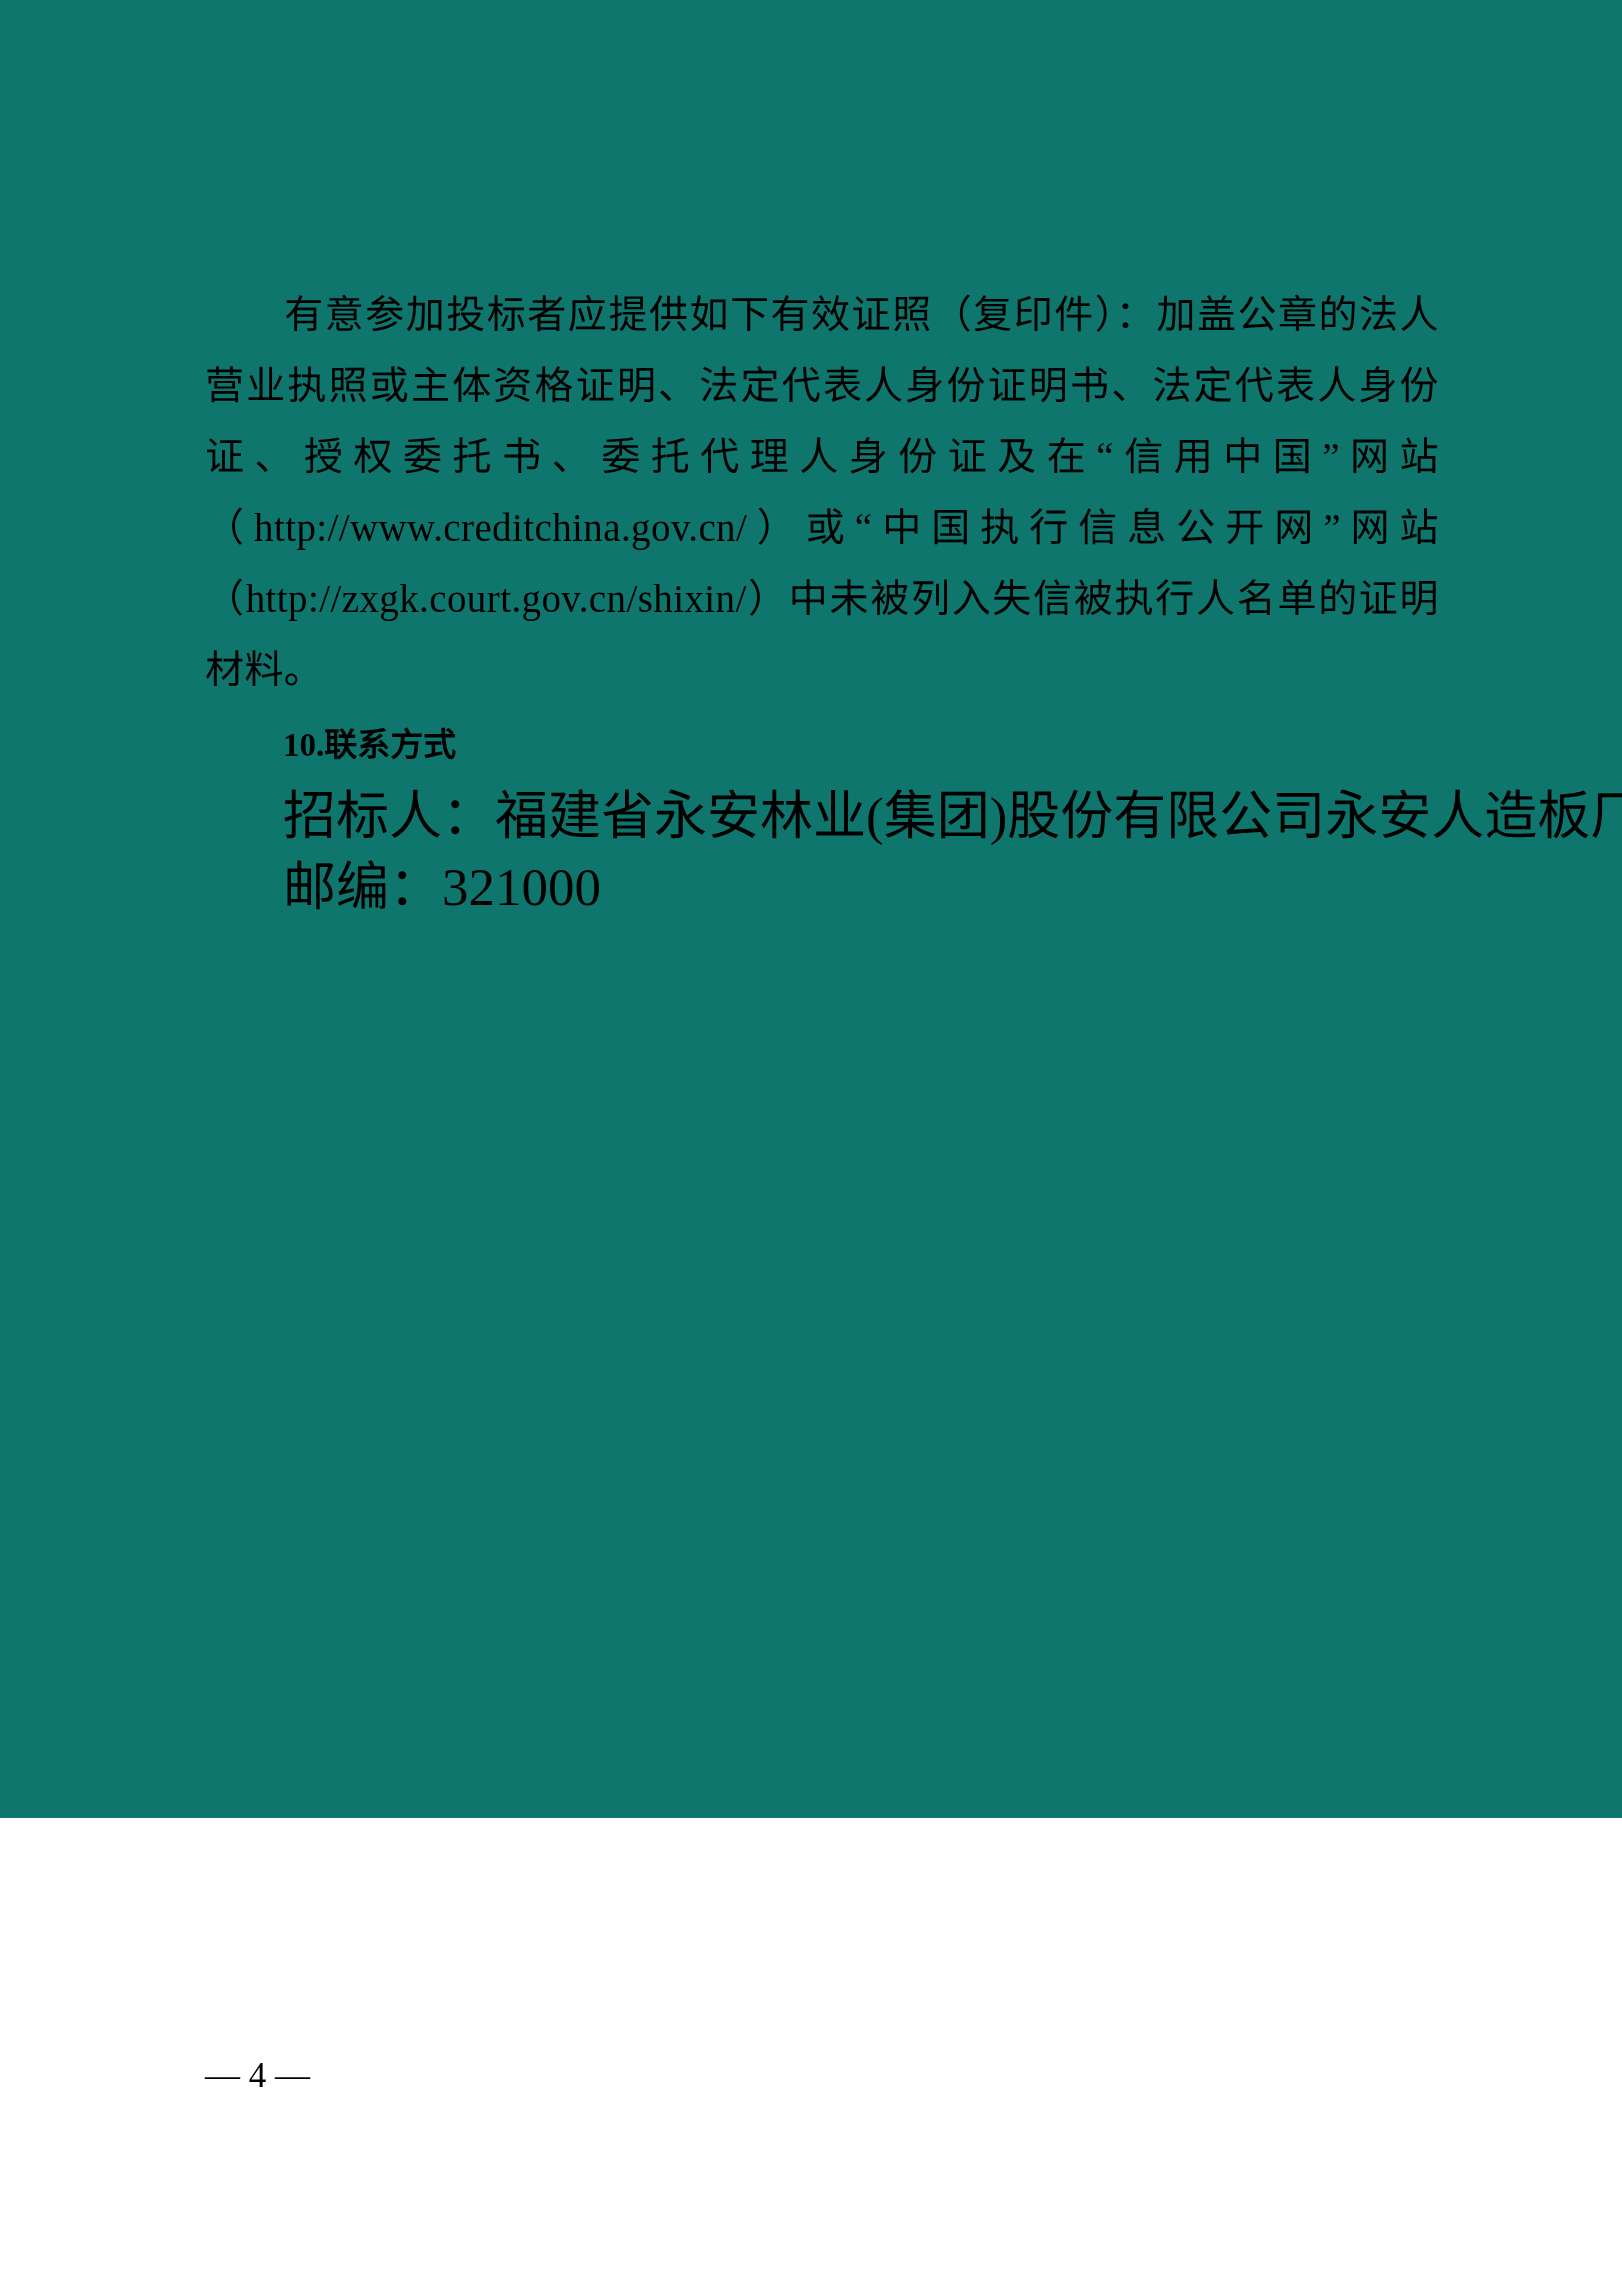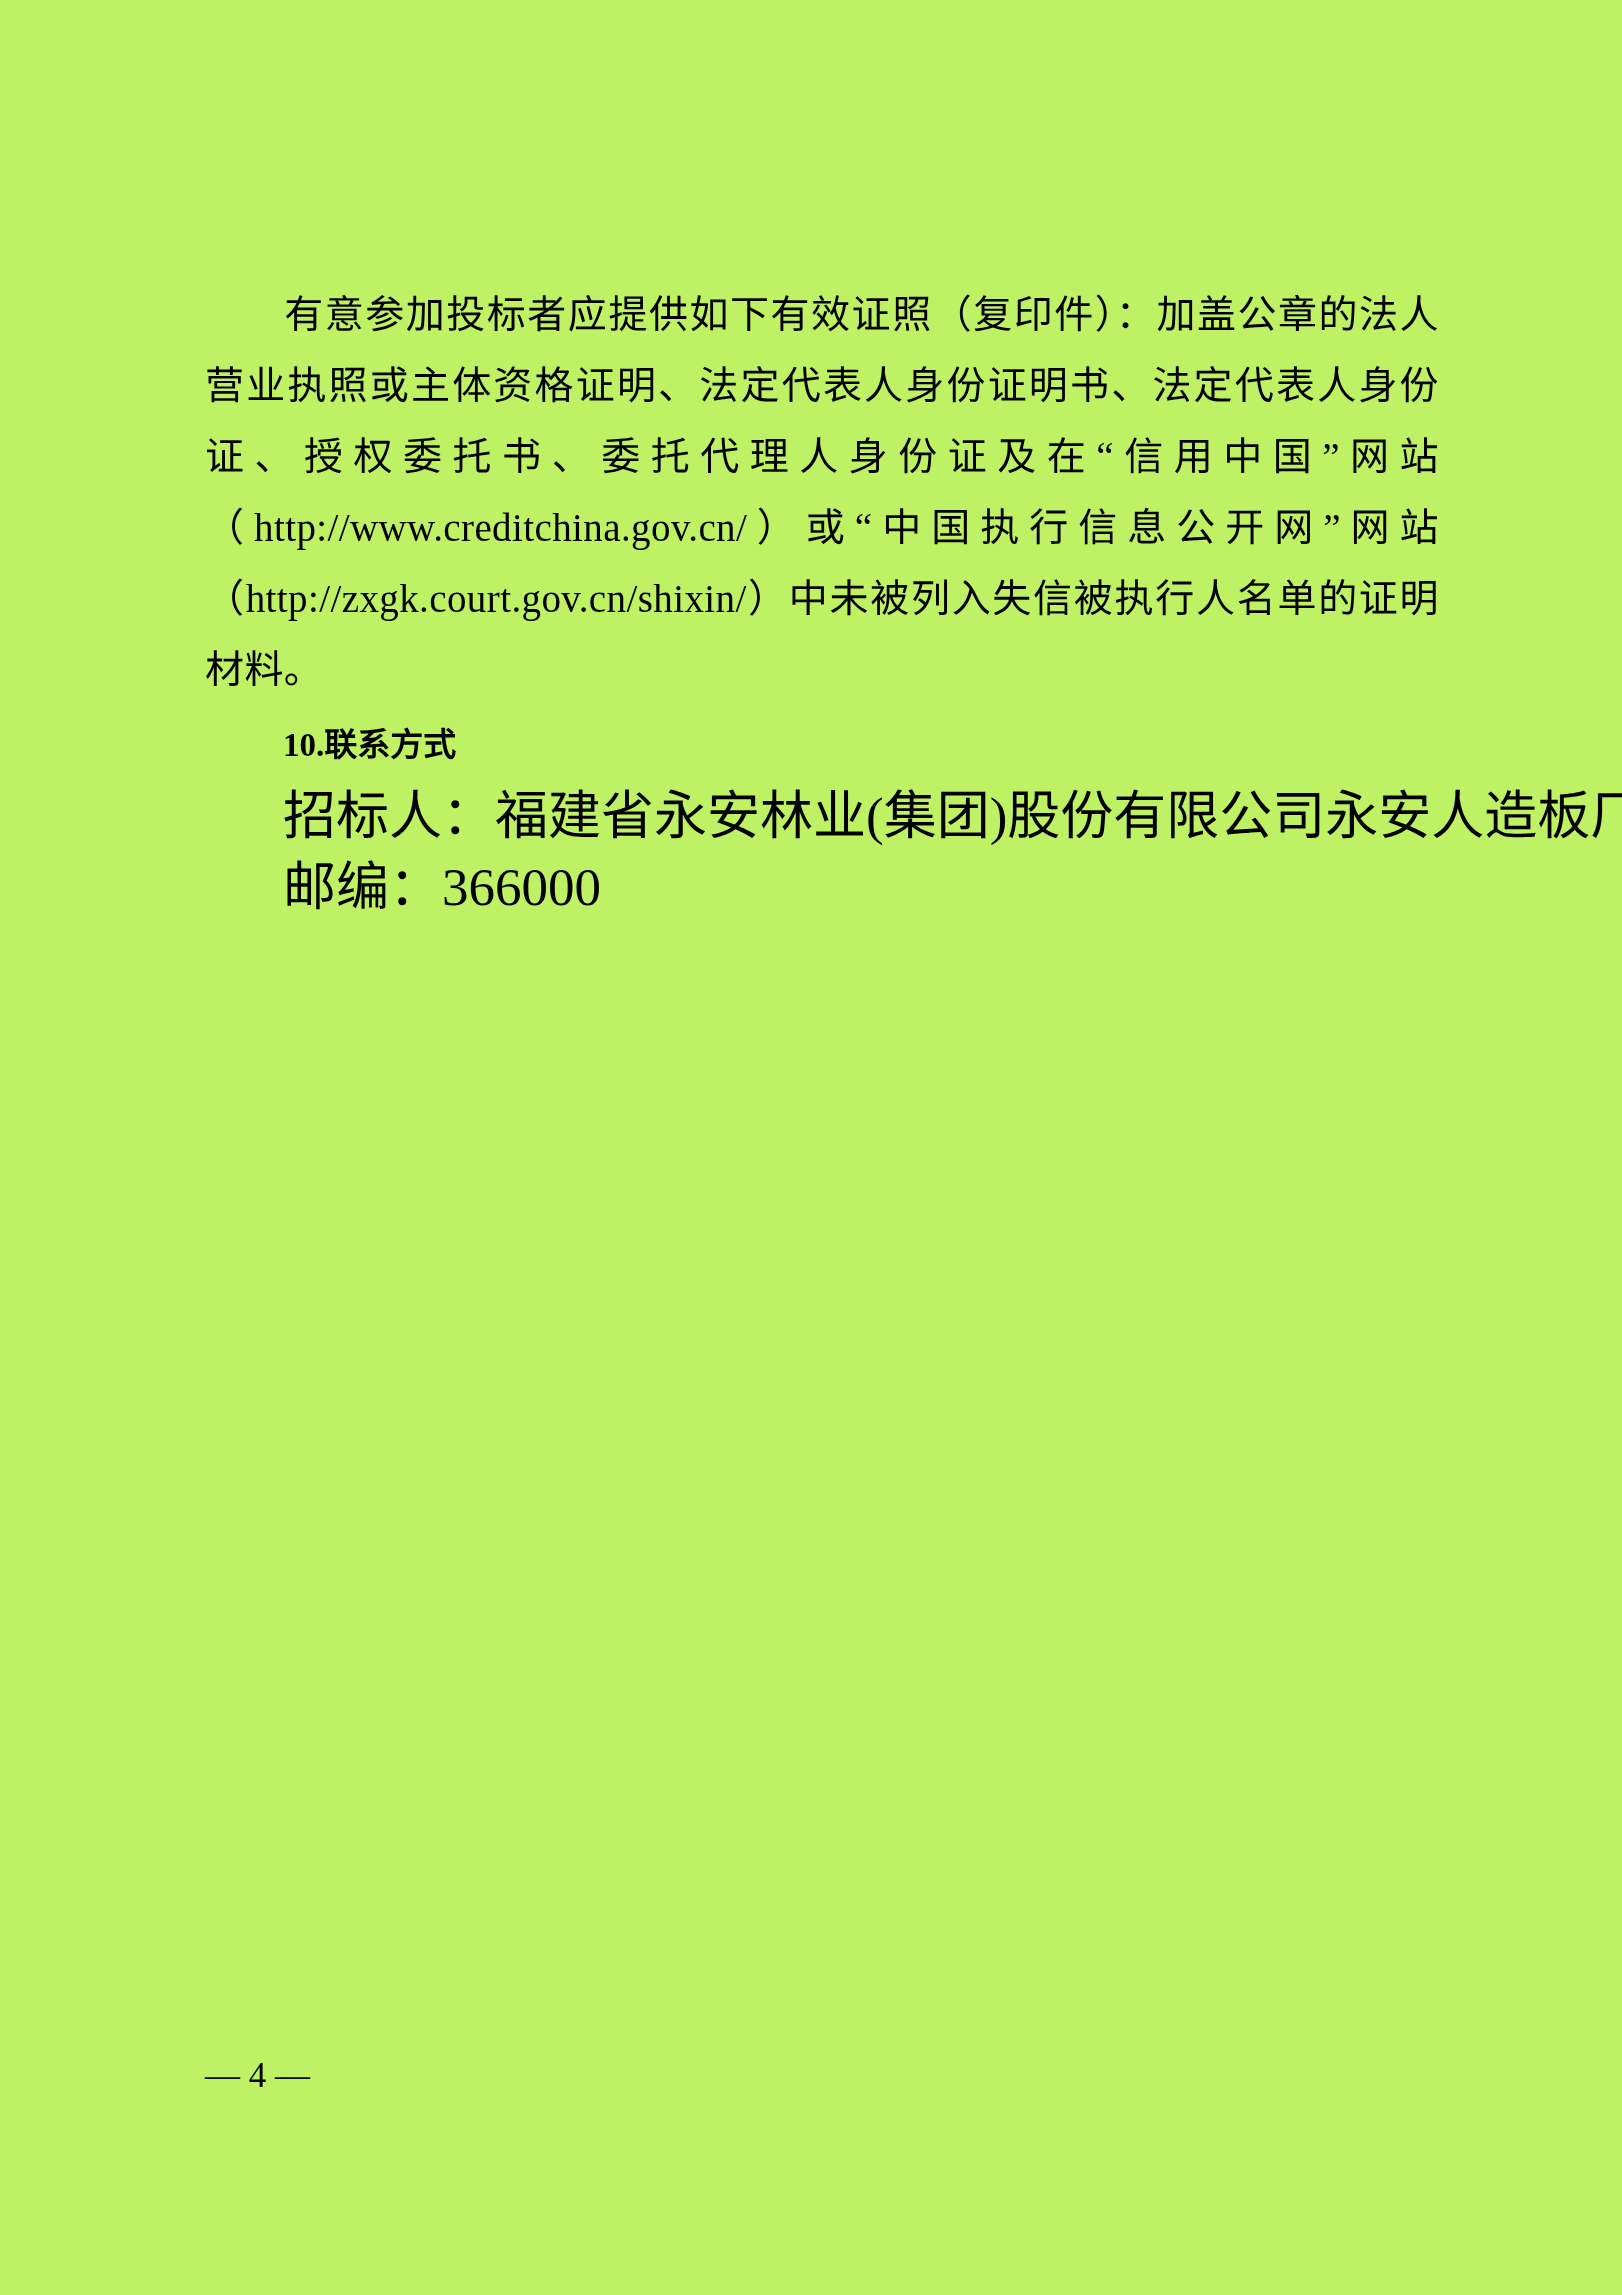--- a/index.html
+++ b/index.html
@@ -13,22 +13,22 @@
     position: relative;
     font-family: "Liberation Serif", "DejaVu Serif", serif;
     color: #000000;
     overflow: hidden;
   }
   .page {
     position: absolute;
     left: 0;
     top: 0;
     width: 1623px;
-    height: 2295px;
-    background: #bef264;
+    height: 1818px;
+    background: #0f766e;
   }
   .content {
     position: absolute;
     left: 205px;
     top: 279px;
     width: 1234px;
   }
   .para {
     font-size: 39px;
     line-height: 71px;
@@ -82,21 +82,21 @@
 
     <p class="para"><span class="indent"></span><span>有意参加投标者应提供如下有效证照（复印件）：加盖公章的法人营业执照或主体资格证明、法定代表人身份证明书、法定代表人身份证、授权委托书、委托代理人身份证及在“信用中国”网站（http://www.creditchina.gov.cn/）或“中国执行信息公开网”网站（http://zxgk.court.gov.cn/shixin/）中未被列入失信被执行人名单的证明材料。</span></p>
 
     <div class="spacer-sm"></div>
 
     <p class="section-title"><span class="latin">10.</span><span>联系方式</span></p>
 
     <p class="info-line"><span>招标人：</span><span>福建省永安林业(集团)股份有限公司永安人造板厂</span></p>
 
 
-    <p class="info-line"><span>邮编：</span><span class="latin">366000</span></p>
+    <p class="info-line"><span>邮编：</span><span class="latin">321000</span></p>
 
 
 
   </div>
 
   <div class="footer">
     <span class="pagenum">— 4 —</span>
   </div>
 
 </div>

